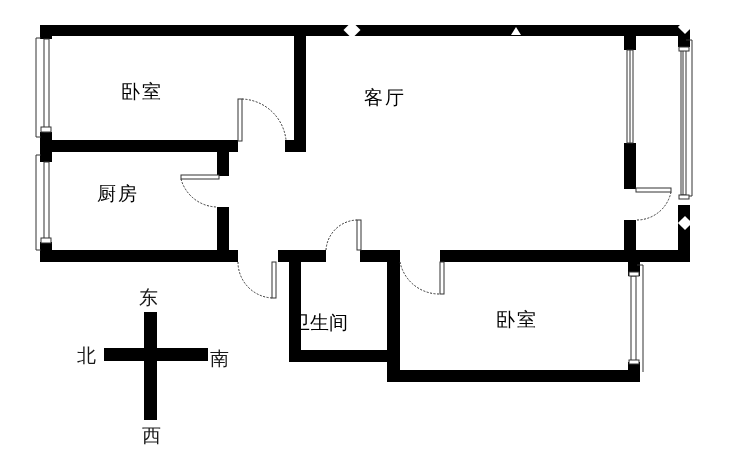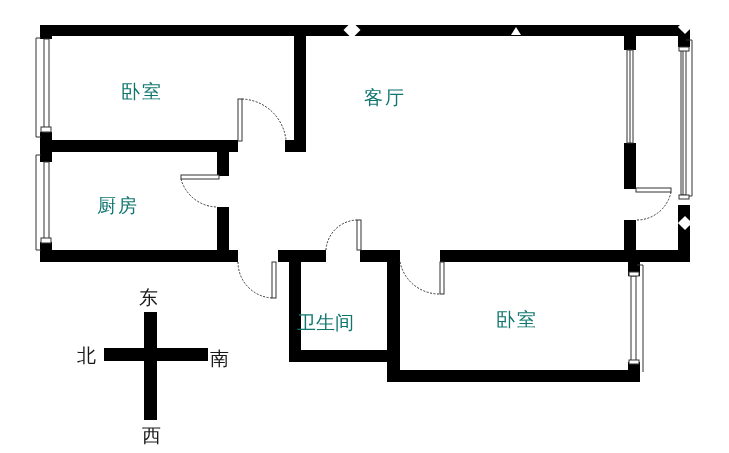--- a/index.html
+++ b/index.html
@@ -1,18 +1,18 @@
 <!DOCTYPE html>
 <html><head>
   <meta charset="utf-8">
   <style>
     html, body { margin: 0; padding: 0; background: #ffffff; }
     body { width: 729px; height: 453px; overflow: hidden; position: relative; font-family: "DejaVu Sans", sans-serif; }
     svg { position: absolute; left: 0; top: 0; }
-    .label { position: absolute; font-family: Liberation Mono, monospace; font-size: 19px; color: #0f766e; white-space: nowrap; letter-spacing: 2px; }
+    .label { position: absolute; font-family: Liberation Mono, monospace; font-size: 19px; color: #000000; white-space: nowrap; letter-spacing: 2px; }
     .compass-label { position: absolute; font-family: "DejaVu Serif", serif; font-size: 19px; color: #1a1a1a; }
   </style>
 </head>
 <body>
 
 <svg width="729" height="453" viewBox="0 0 729 453" xmlns="http://www.w3.org/2000/svg">
   <g fill="#000">
 
     <rect x="40" y="25" width="650" height="11"></rect>
 
@@ -112,20 +112,20 @@
   </g>
 
   <g fill="#000">
     <rect x="144" y="312" width="13" height="108"></rect>
     <rect x="104" y="348" width="104" height="13"></rect>
   </g>
 </svg>
 
 <div class="label" style="left:121px;top:79px;">卧室</div>
 <div class="label" style="left:364px;top:85px;">客厅</div>
-<div class="label" style="left:97px;top:193px;">厨房</div>
-<div class="label" style="left:297px;top:310px;letter-spacing:0;">卫生间</div>
+<div class="label" style="left:97px;top:181px;">厨房</div>
+<div class="label" style="left:291px;top:310px;letter-spacing:0;">卫生间</div>
 <div class="label" style="left:496px;top:307px;">卧室</div>
 
 <div class="compass-label" style="left:139px;top:285px;">东</div>
 <div class="compass-label" style="left:77px;top:343px;">北</div>
 <div class="compass-label" style="left:210px;top:346px;">南</div>
 <div class="compass-label" style="left:142px;top:423px;">西</div>
 
 </body></html>

